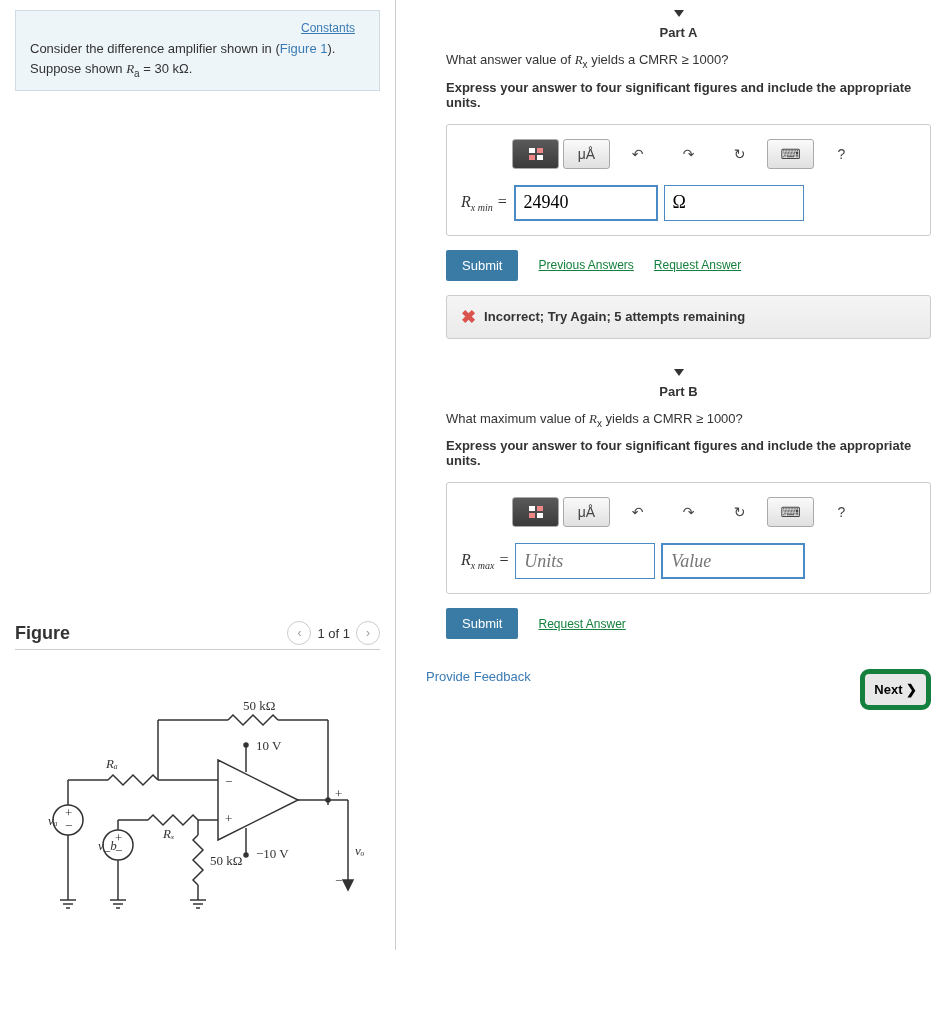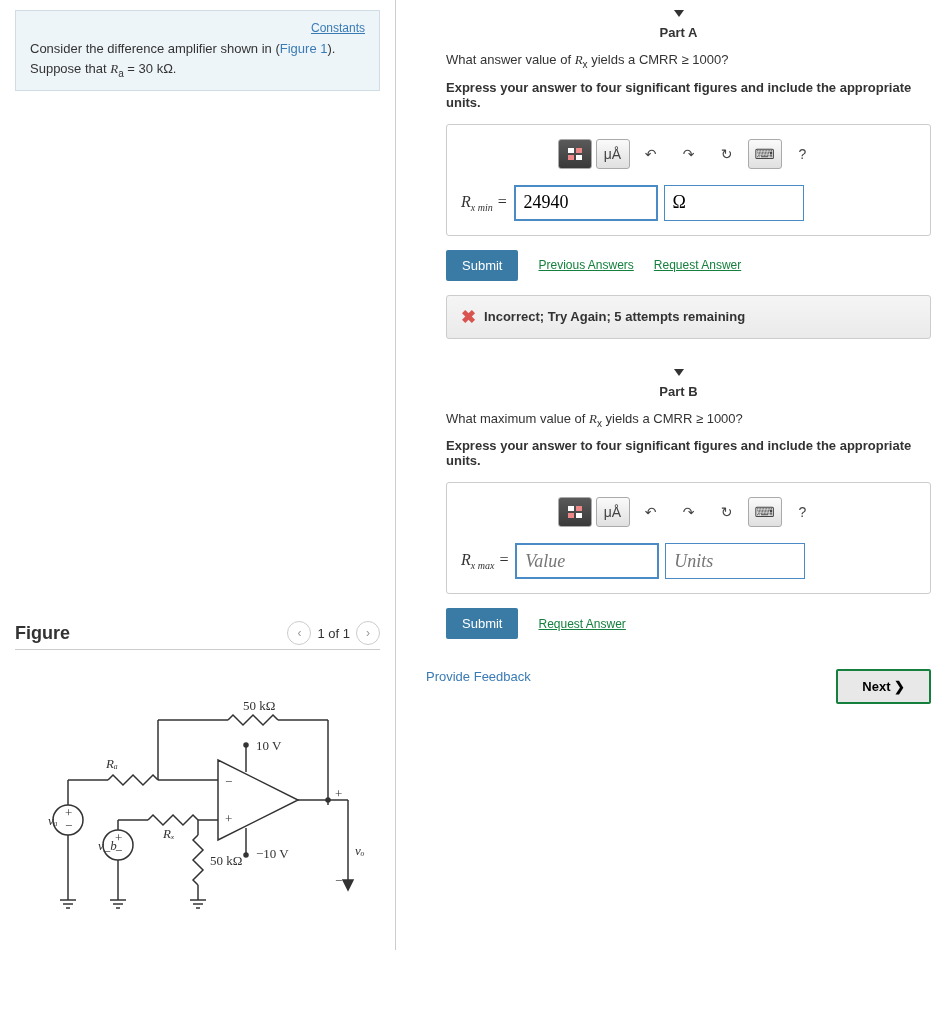--- a/index.html
+++ b/index.html
@@ -1,65 +1,65 @@
 <!DOCTYPE html>
 <html><head>
 <meta charset="utf-8">
 <style>
 * { box-sizing: border-box; margin: 0; padding: 0; }
 body { font-family: Arial, Helvetica, sans-serif; font-size: 13px; color: #333; background: #fff; width: 951px; }
 .container { display: flex; }
 .left-panel { width: 395px; padding: 10px 15px; }
 .right-panel { flex: 1; border-left: 1px solid #ccc; padding: 10px 20px 10px 30px; }
 .problem-box { background: #eef5f9; border: 1px solid #d0dde4; padding: 10px 14px; position: relative; margin-bottom: 20px; }
-.constants-link { position: absolute; top: 10px; right: 14px; color: #3a7bb5; text-decoration: underline; font-size: 12px; cursor: pointer; }
+.constants-link { position: absolute; top: 10px; right: 24px; color: #3a7bb5; text-decoration: underline; font-size: 12px; cursor: pointer; }
 .problem-text { font-size: 13px; line-height: 1.5; margin-top: 18px; }
 .figure-section { margin-top: 530px; }
 .figure-header { display: flex; justify-content: space-between; align-items: center; border-bottom: 1px solid #ccc; padding-bottom: 4px; margin-bottom: 20px; }
 .figure-title { font-size: 18px; font-weight: bold; }
 .figure-nav { display: flex; align-items: center; gap: 6px; font-size: 13px; }
 .nav-btn { width: 24px; height: 24px; border-radius: 50%; border: 1px solid #ccc; background: #fff; display: flex; align-items: center; justify-content: center; cursor: pointer; color: #999; font-size: 12px; }
 .figure-image { padding: 20px 10px; display: flex; justify-content: center; }
 .part-header { display: flex; align-items: center; gap: 8px; font-weight: bold; margin-bottom: 12px; cursor: pointer; flex-direction: column; }
 .triangle { width: 0; height: 0; border-left: 5px solid transparent; border-right: 5px solid transparent; border-top: 7px solid #333; }
 .question { margin: 0 0 10px 20px; font-size: 13px; }
 .instruction { margin: 0 0 14px 20px; font-weight: bold; font-size: 13px; }
 .answer-box { border: 1px solid #ccc; border-radius: 3px; margin: 0 0 14px 20px; padding: 14px; background: #fff; }
 .toolbar { display: flex; gap: 4px; justify-content: center; margin-bottom: 16px; align-items: center; }
-.tool-btn { width: 34px; height: 30px; border: 1px solid #aaa; border-radius: 3px; background: linear-gradient(#fafafa, #e0e0e0); display: flex; align-items: center; justify-content: center; cursor: pointer; font-size: 14px; color: #444; }
+.tool-btn { width: 47px; height: 30px; border: 1px solid #aaa; border-radius: 3px; background: linear-gradient(#fafafa, #e0e0e0); display: flex; align-items: center; justify-content: center; cursor: pointer; font-size: 14px; color: #444; }
 .tool-btn.dark { background: linear-gradient(#5a5a5a, #3a3a3a); color: #fff; }
 .tool-btn.no-border { border: none; background: none; }
 .input-row { display: flex; align-items: center; justify-content: flex-start; gap: 6px; }
 .var-label { font-family: serif; font-style: italic; font-size: 16px; }
 .answer-input { height: 36px; font-size: 18px; padding: 4px 8px; border: 2px solid #4a8bc5; font-family: serif; }
 .answer-input.value { width: 144px; font-family: Liberation Serif, serif; }
 .answer-input.units { width: 140px; border: 1px solid #4a8bc5; }
 .answer-input.placeholder { color: #999; font-style: italic; }
 .submit-row { margin: 0 0 14px 20px; display: flex; align-items: center; gap: 20px; }
 .submit-btn { background: #3a7ba5; color: #fff; border: none; padding: 8px 16px; font-size: 13px; cursor: pointer; border-radius: 2px; }
 .link-text { color: #15803d; text-decoration: underline; font-size: 12px; cursor: pointer; font-weight: normal; }
 .feedback-box { border: 1px solid #ccc; border-radius: 3px; background: linear-gradient(#f5f5f5,#eaeaea); padding: 10px 14px; margin: 0 0 30px 20px; display: flex; align-items: center; gap: 8px; font-weight: bold; }
 .x-icon { color: #d9534f; font-size: 18px; font-weight: bold; }
 .footer-row { display: flex; justify-content: space-between; align-items: flex-start; margin-top: 30px; }
 .provide-feedback { color: #3a7bb5; font-size: 13px; cursor: pointer; }
-.next-btn { background: #e8e8e8; border: 2px solid #15803d; padding: 8px 24px; cursor: pointer; font-size: 13px; font-weight: bold; border-radius: 2px; }
+.next-btn { background: #e8e8e8; border: 5px solid #15803d; padding: 8px 9px; cursor: pointer; font-size: 13px; font-weight: bold; border-radius: 9px; }
 .sub { font-size: 10px; vertical-align: sub; }
 .fig-link { color: #3a7bb5; }
 svg { display: block; }
 </style>
 </head>
 <body>
 
 <div class="container">
   <div class="left-panel">
     <div class="problem-box">
       <span class="constants-link">Constants</span>
       <div class="problem-text">
         <span>Consider the difference amplifier shown in (</span><span class="fig-link">Figure 1</span><span>).</span><br>
-        <span>Suppose that </span><span style="font-family:serif;font-style:italic">R</span><span class="sub">a</span><span> = 30 kΩ.</span>
+        <span>Suppose shown </span><span style="font-family:serif;font-style:italic">R</span><span class="sub">a</span><span> = 30 kΩ.</span>
       </div>
     </div>
 
     <div class="figure-section">
       <div class="figure-header">
         <div class="figure-title">Figure</div>
         <div class="figure-nav">
           <div class="nav-btn">‹</div>
           <span>1 of 1</span>
           <div class="nav-btn">›</div>
@@ -205,22 +205,22 @@
           </div>
         <div class="tool-btn">μÅ</div>
         <div class="tool-btn no-border">↶</div>
         <div class="tool-btn no-border">↷</div>
         <div class="tool-btn no-border">↻</div>
         <div class="tool-btn">⌨</div>
         <div class="tool-btn no-border">?</div>
       </div>
       <div class="input-row">
         <span class="var-label"><span style="font-style:italic">R</span><span class="sub" style="font-style:italic">x max</span><span> = </span></span>
+        <input class="answer-input units placeholder" placeholder="Units" style="">
         <input class="answer-input value placeholder" placeholder="Value" style="">
-        <input class="answer-input units placeholder" placeholder="Units" style="">
       </div>
     </div>
     <div class="submit-row">
       <button class="submit-btn">Submit</button>
       <span class="link-text">Request Answer</span>
     </div>
 
     <div class="footer-row">
       <span class="provide-feedback">Provide Feedback</span>
       <button class="next-btn">Next ❯</button>

